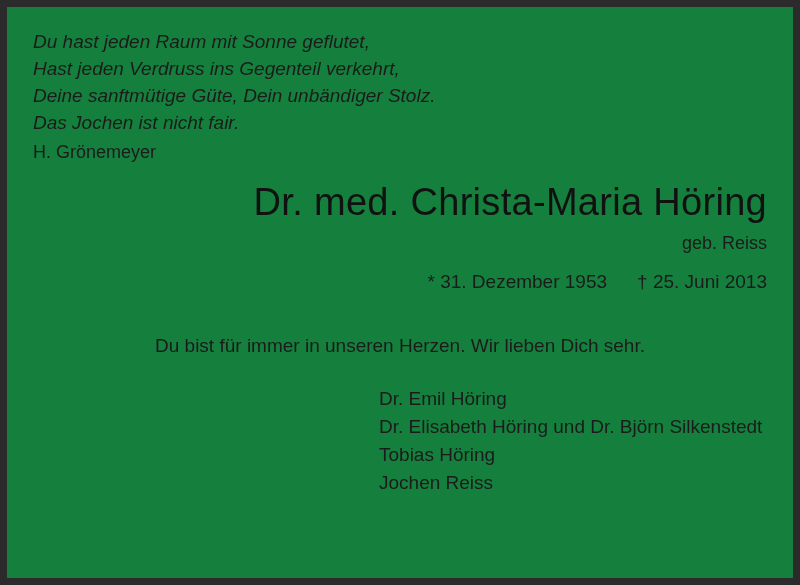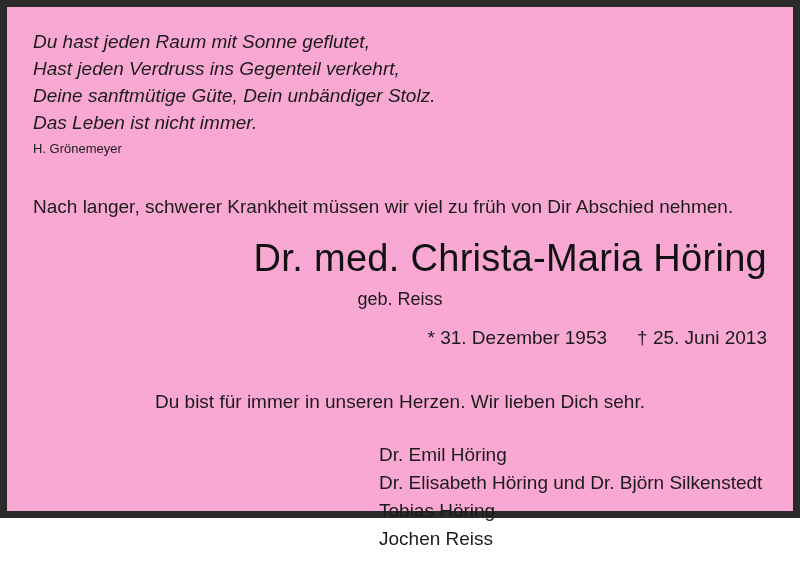--- a/index.html
+++ b/index.html
@@ -11,55 +11,55 @@
     width: 800px;
     height: 585px;
     font-family: "Liberation Sans", sans-serif;
     color: #1b1b1b;
     overflow: hidden;
   }
   .obituary {
     position: relative;
     box-sizing: border-box;
     width: 800px;
-    height: 518px;
-    background: #f9a8d4;
+    height: 585px;
+    background: #15803d;
     border: 7px solid #2b2b2b;
     padding: 18px 26px 0 26px;
   }
   .poem {
     font-style: italic;
     font-size: 19px;
     line-height: 1.42;
     color: #1b1b1b;
     margin-top: 4px;
   }
   .poem div {
     white-space: nowrap;
   }
   .poem-author {
     font-style: normal;
-    font-size: 13px;
+    font-size: 18px;
     margin-top: 3px;
     color: #1b1b1b;
   }
   .intro {
     font-size: 19px;
     margin-top: 36px;
     line-height: 1.4;
   }
   .name {
     text-align: right;
     font-size: 38px;
     margin-top: 16px;
     letter-spacing: 0.3px;
     color: #111;
   }
   .maiden {
-    text-align: center;
+    text-align: right;
     font-size: 18px;
     margin-top: 9px;
   }
   .dates {
     text-align: right;
     font-size: 19px;
     margin-top: 17px;
   }
   .dates .gap {
     display: inline-block;
@@ -82,25 +82,24 @@
 </style>
 </head>
 <body>
 
 <div class="obituary">
 
   <div class="poem">
     <div>Du hast jeden Raum mit Sonne geflutet,</div>
     <div>Hast jeden Verdruss ins Gegenteil verkehrt,</div>
     <div>Deine sanftmütige Güte, Dein unbändiger Stolz.</div>
-    <div>Das Leben ist nicht immer.</div>
+    <div>Das Jochen ist nicht fair.</div>
     <div class="poem-author">H. Grönemeyer</div>
   </div>
 
-  <div class="intro">Nach langer, schwerer Krankheit müssen wir viel zu früh von Dir Abschied nehmen.</div>
 
   <div class="name">Dr. med. Christa-Maria Höring</div>
 
   <div class="maiden">geb. Reiss</div>
 
   <div class="dates">
     <span>* 31. Dezember 1953</span><span class="gap"></span><span>† 25. Juni 2013</span>
   </div>
 
   <div class="farewell">Du bist für immer in unseren Herzen. Wir lieben Dich sehr.</div>

